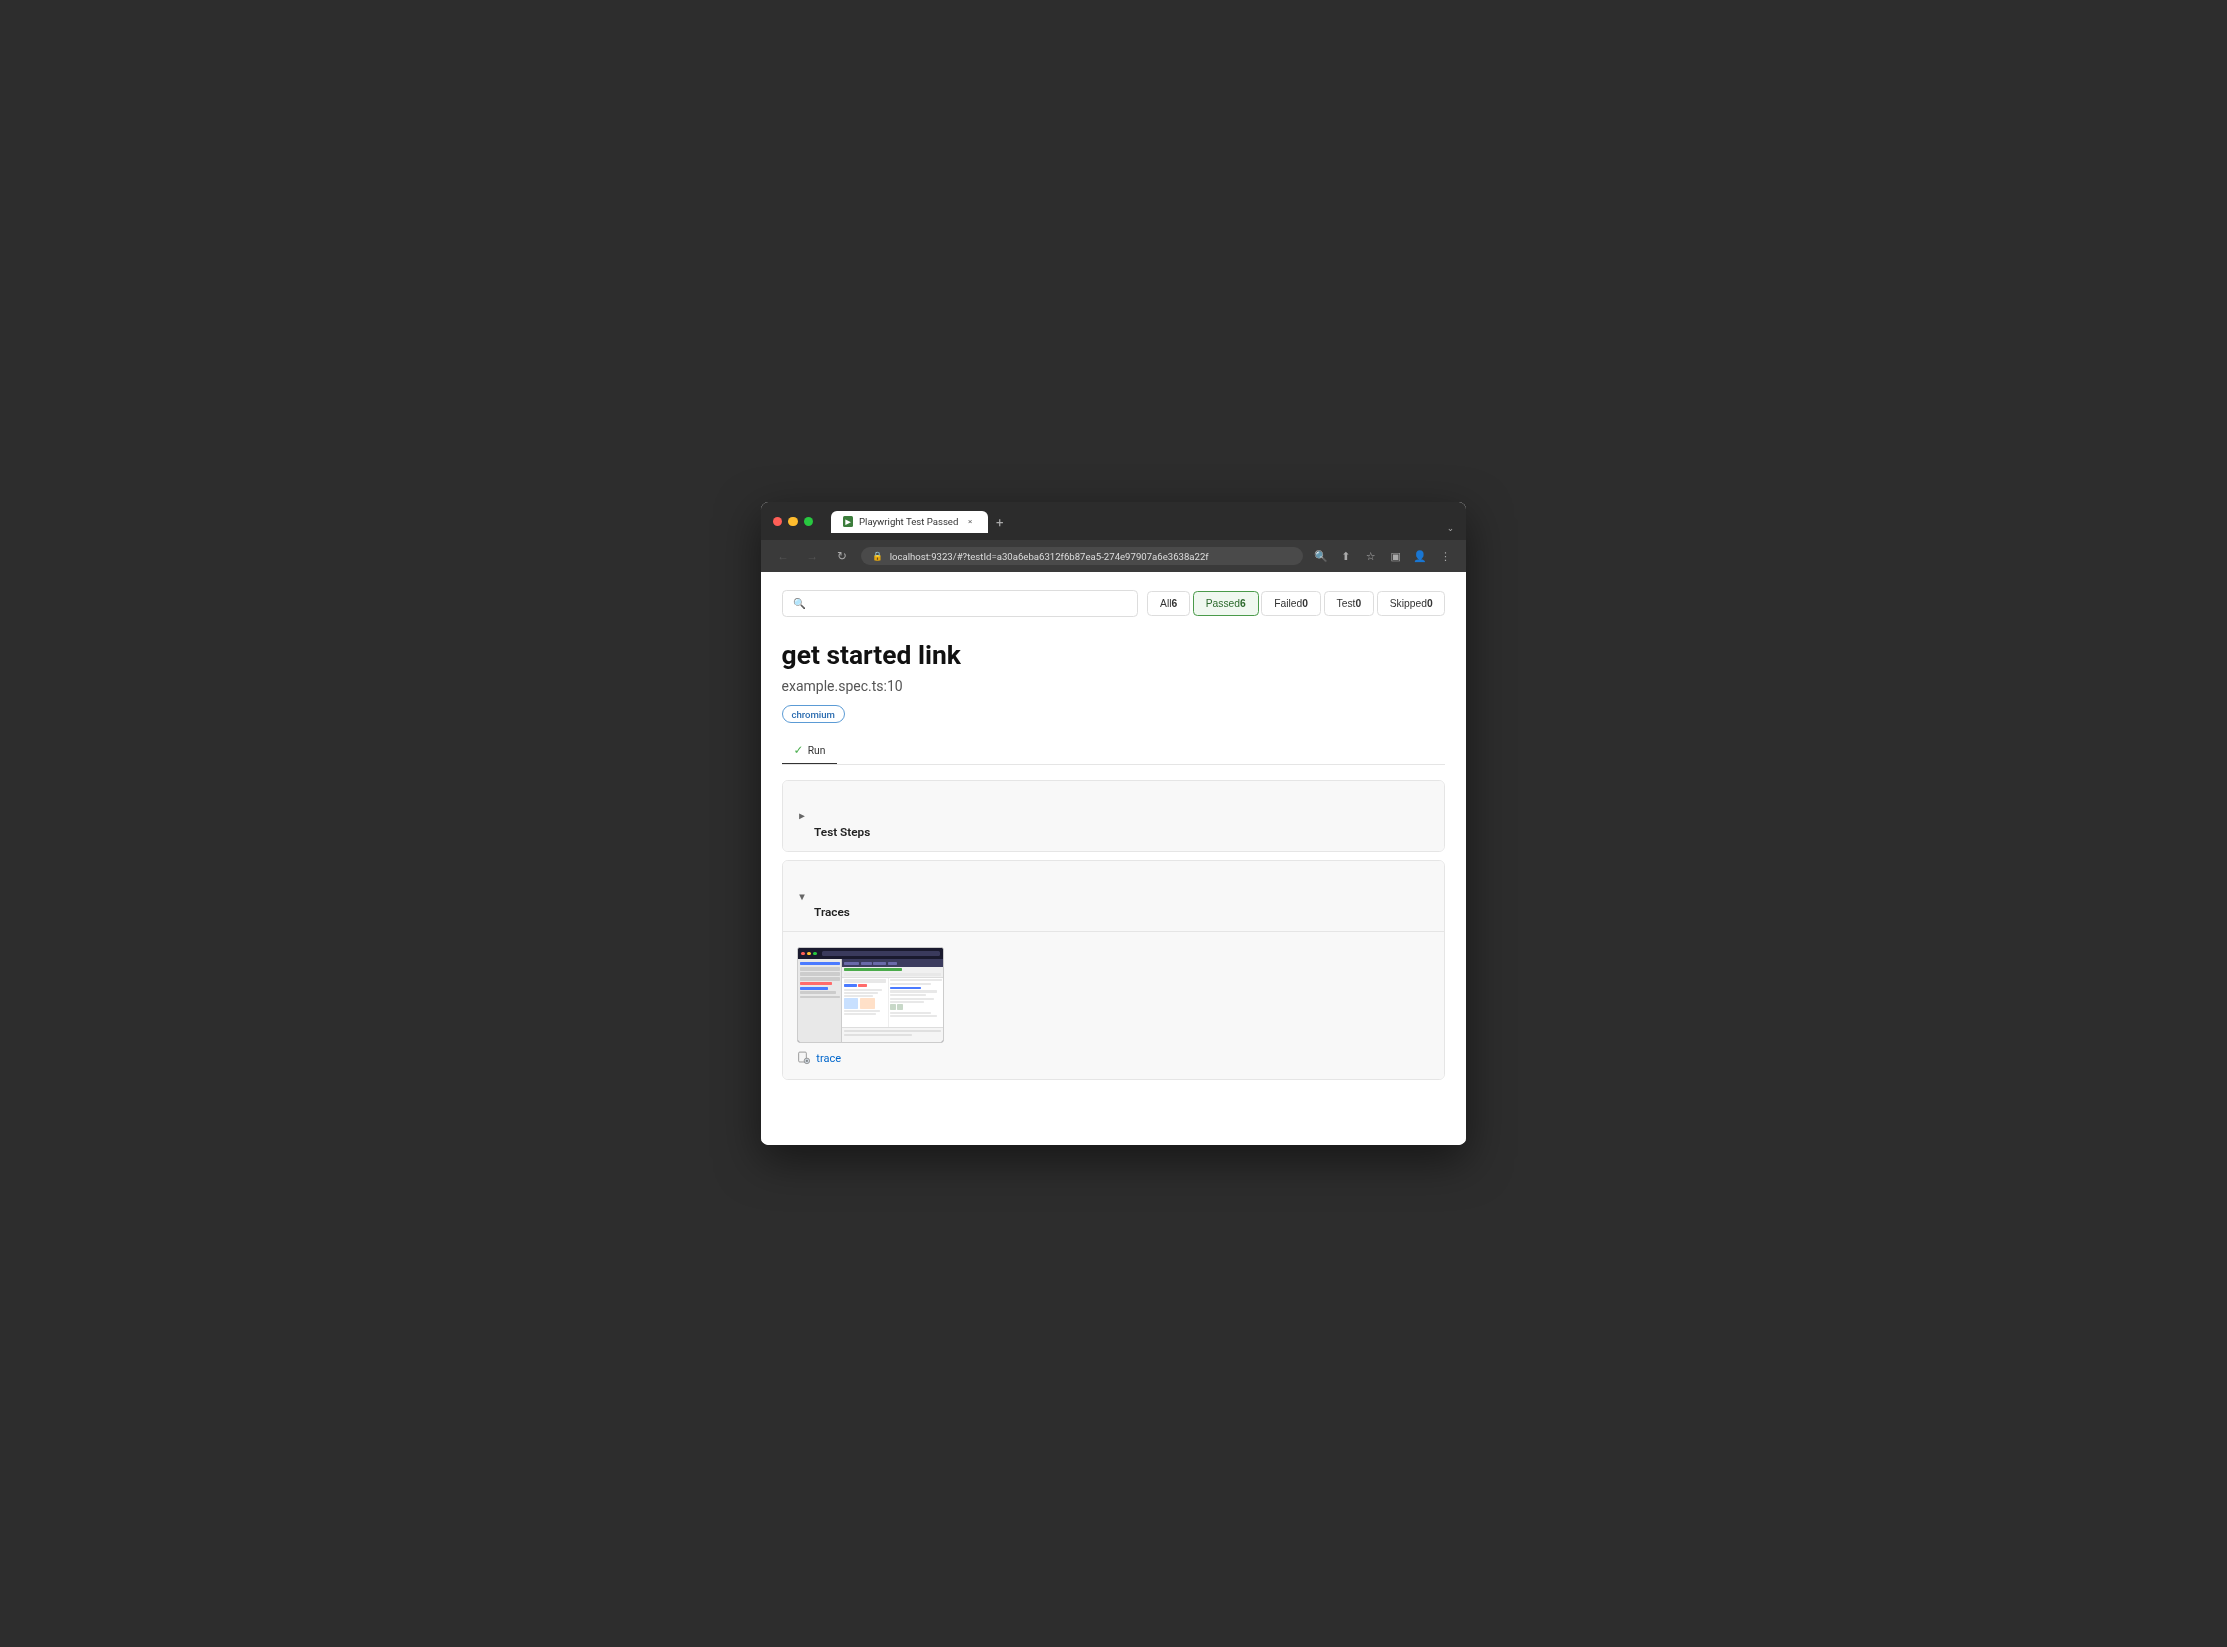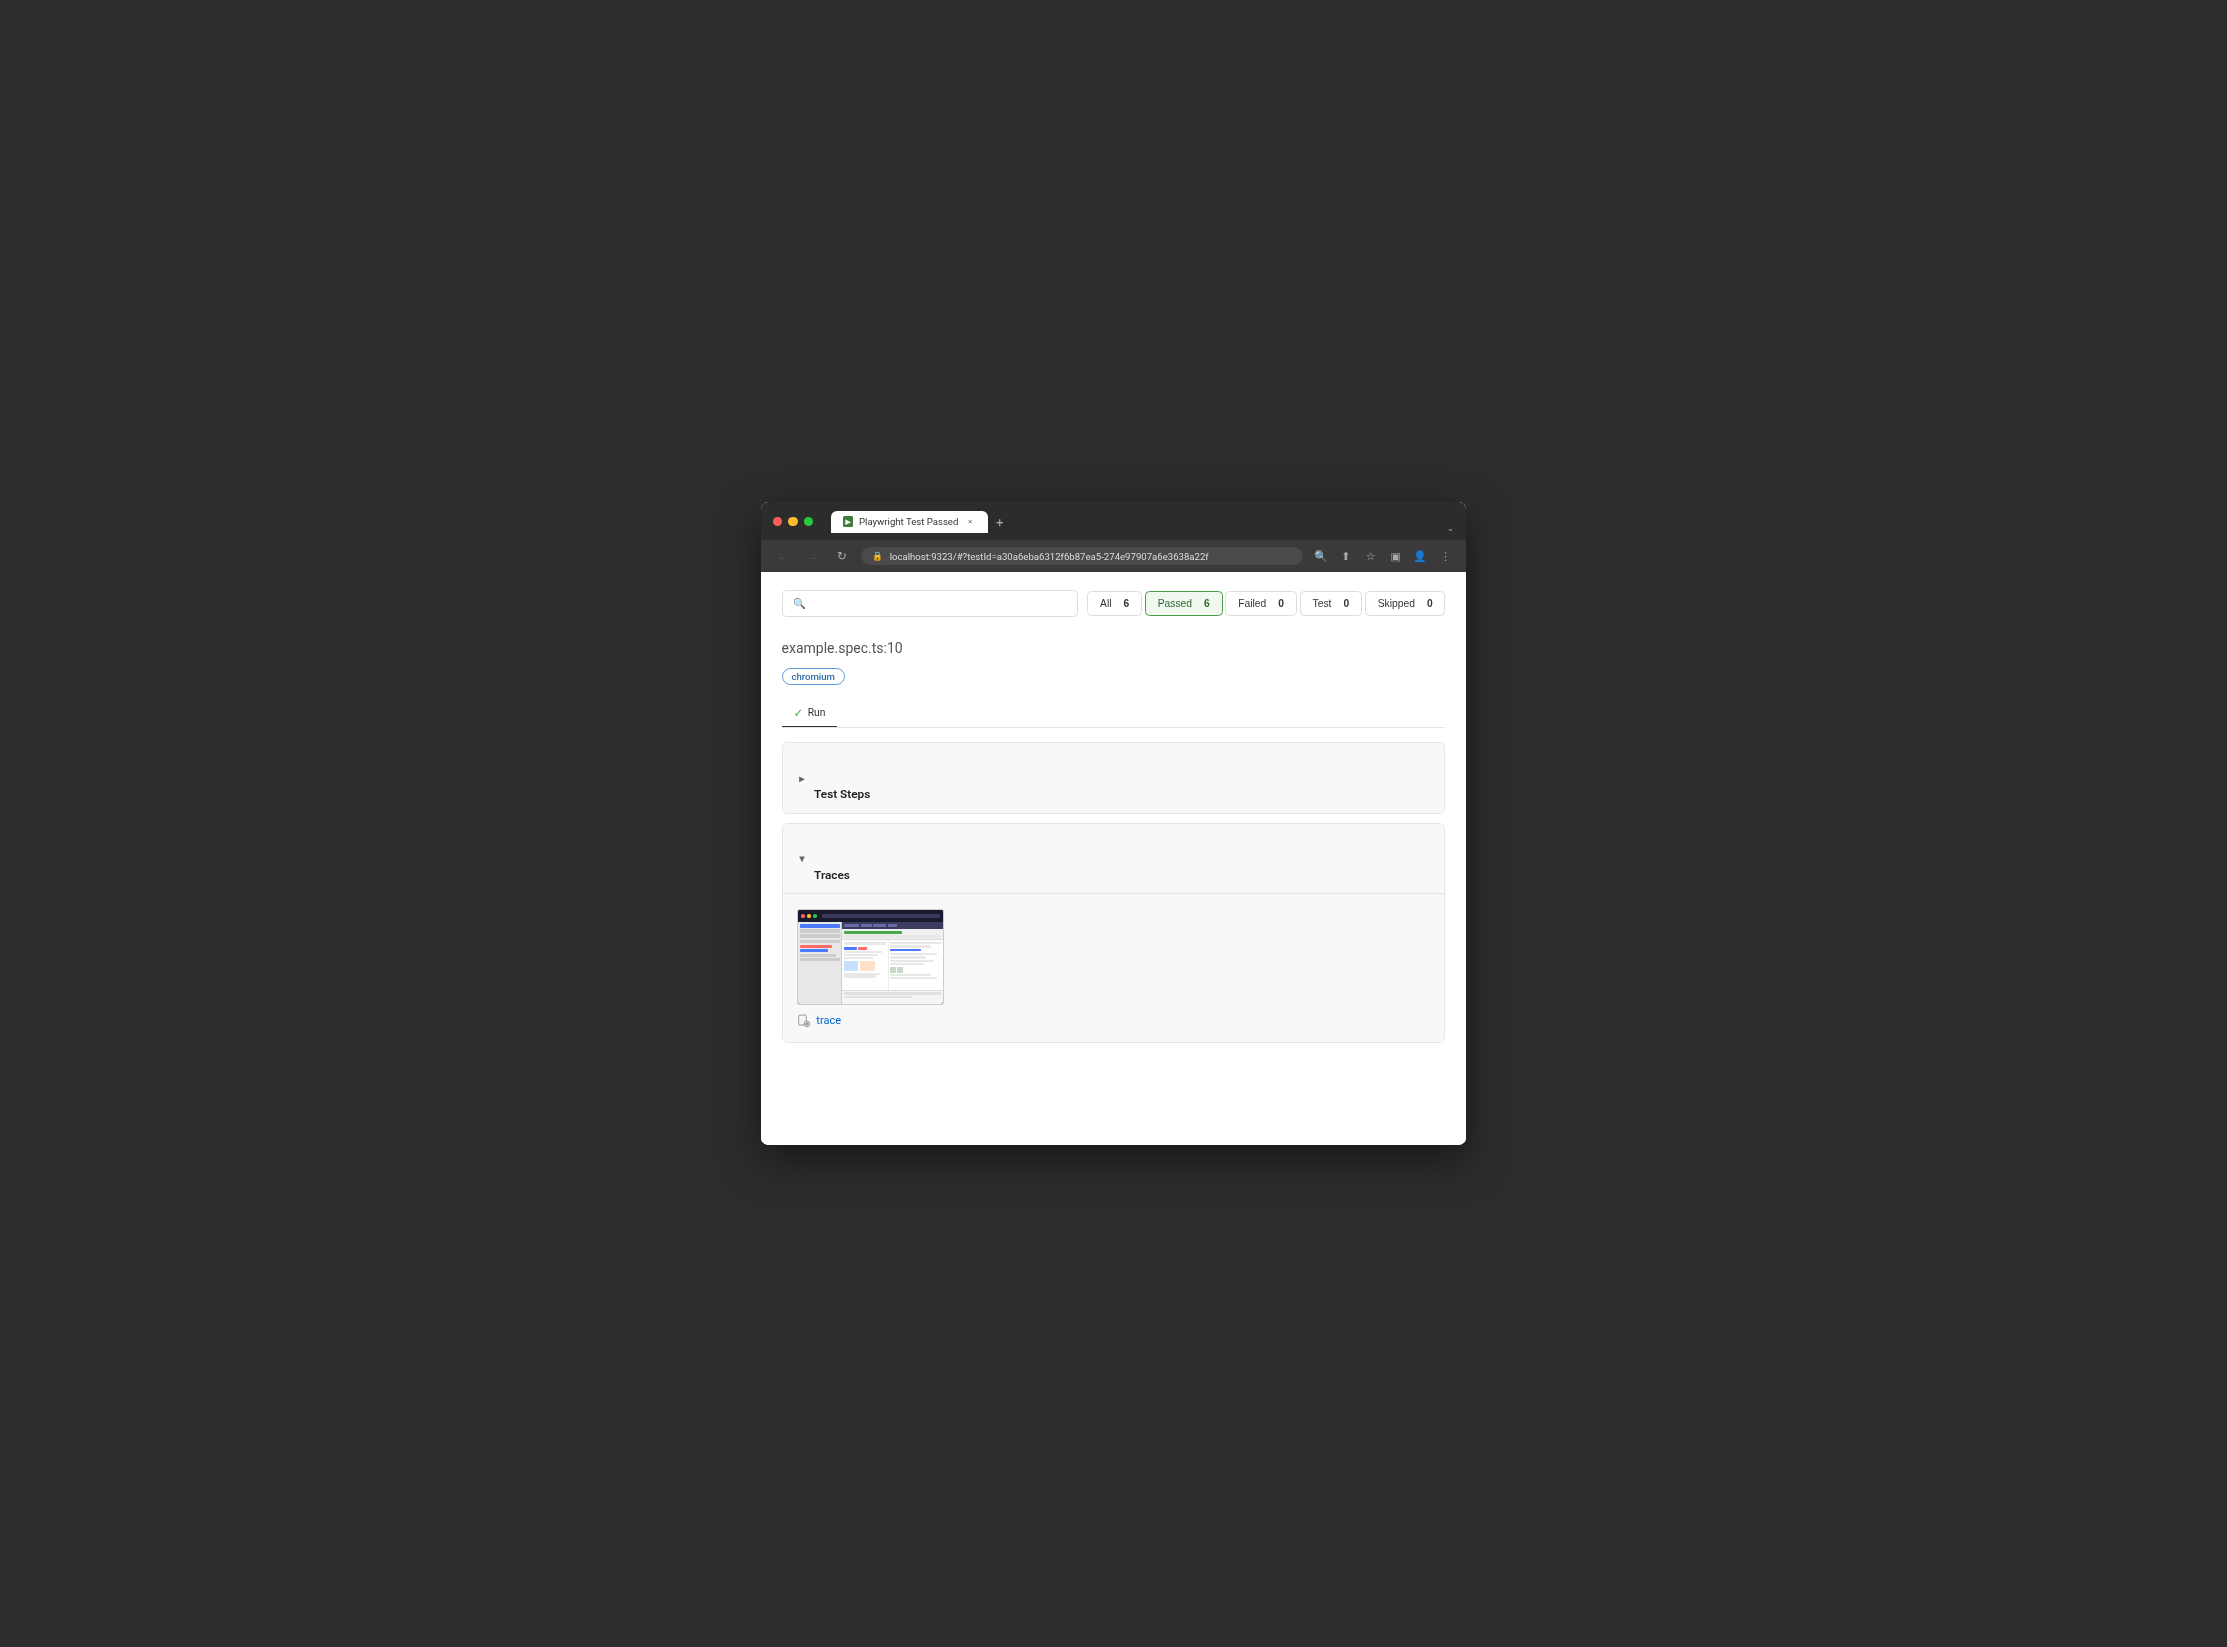--- a/index.html
+++ b/index.html
@@ -210,21 +210,21 @@
     .filter-btn {
       border: 0.7px solid #ddd;
       border-radius: 4.4px;
       padding: 5.9px 11.8px;
       background: #fff;
       font-size: 10.3px;
       color: #333;
       cursor: pointer;
       display: flex;
       align-items: center;
-      gap: 12px;
+      gap: 0;
     }
 
     .filter-btn.active {
       background: #f0f8f0;
       border-color: #4a9a4a;
       color: #2d6a2d;
     }
 
     .filter-btn .count {
       font-weight: 600;
@@ -439,20 +439,21 @@
           <span class="count">0</span>
         </button>
         <button class="filter-btn">
           <span>Skipped</span>
           <span class="count">0</span>
         </button>
       </div>
     </div>
 
     
+    <h1 class="test-title">get started link</h1>
     <div class="test-file">example.spec.ts:10</div>
     <div class="badge">chromium</div>
 
     
     <div class="run-tabs">
       <div class="run-tab active">
         <span class="check-icon">✓</span>
         <span>Run</span>
       </div>
     </div>

